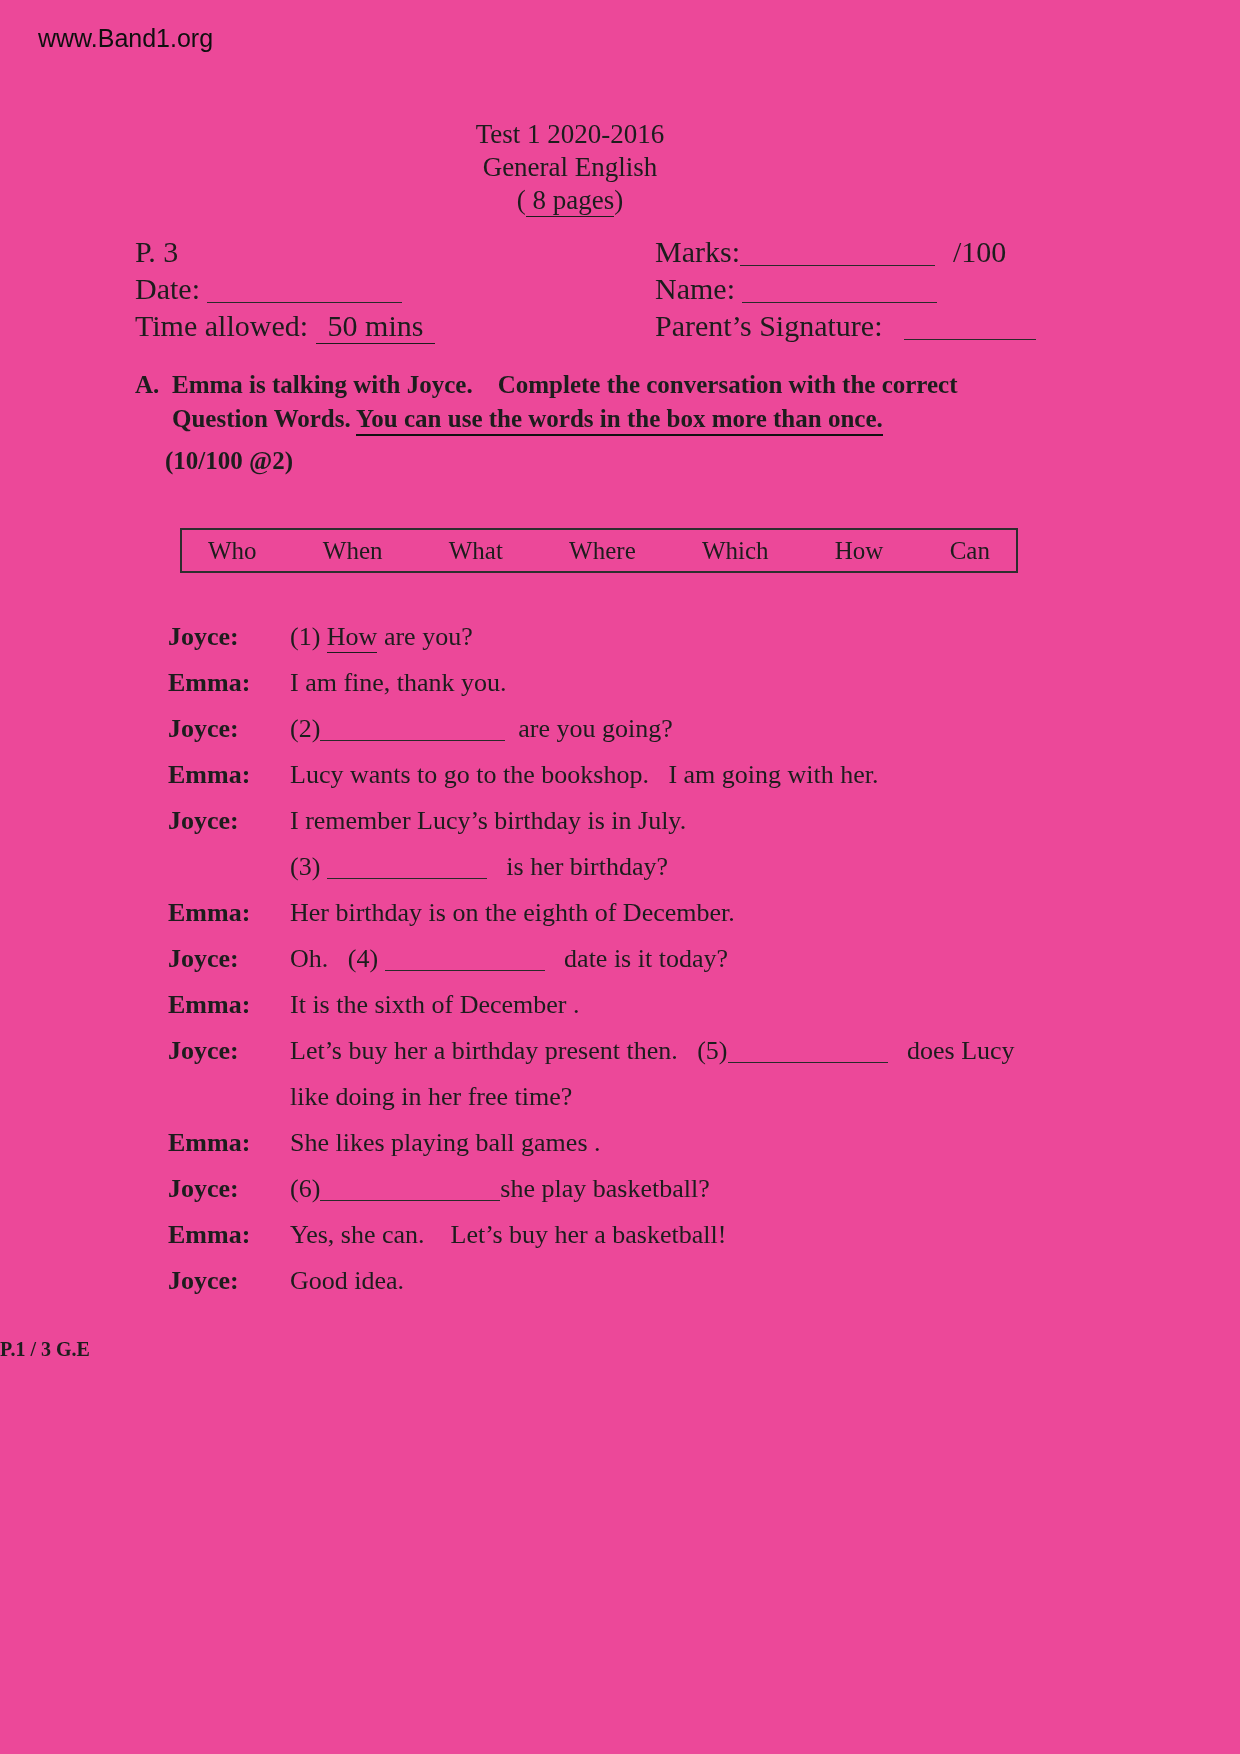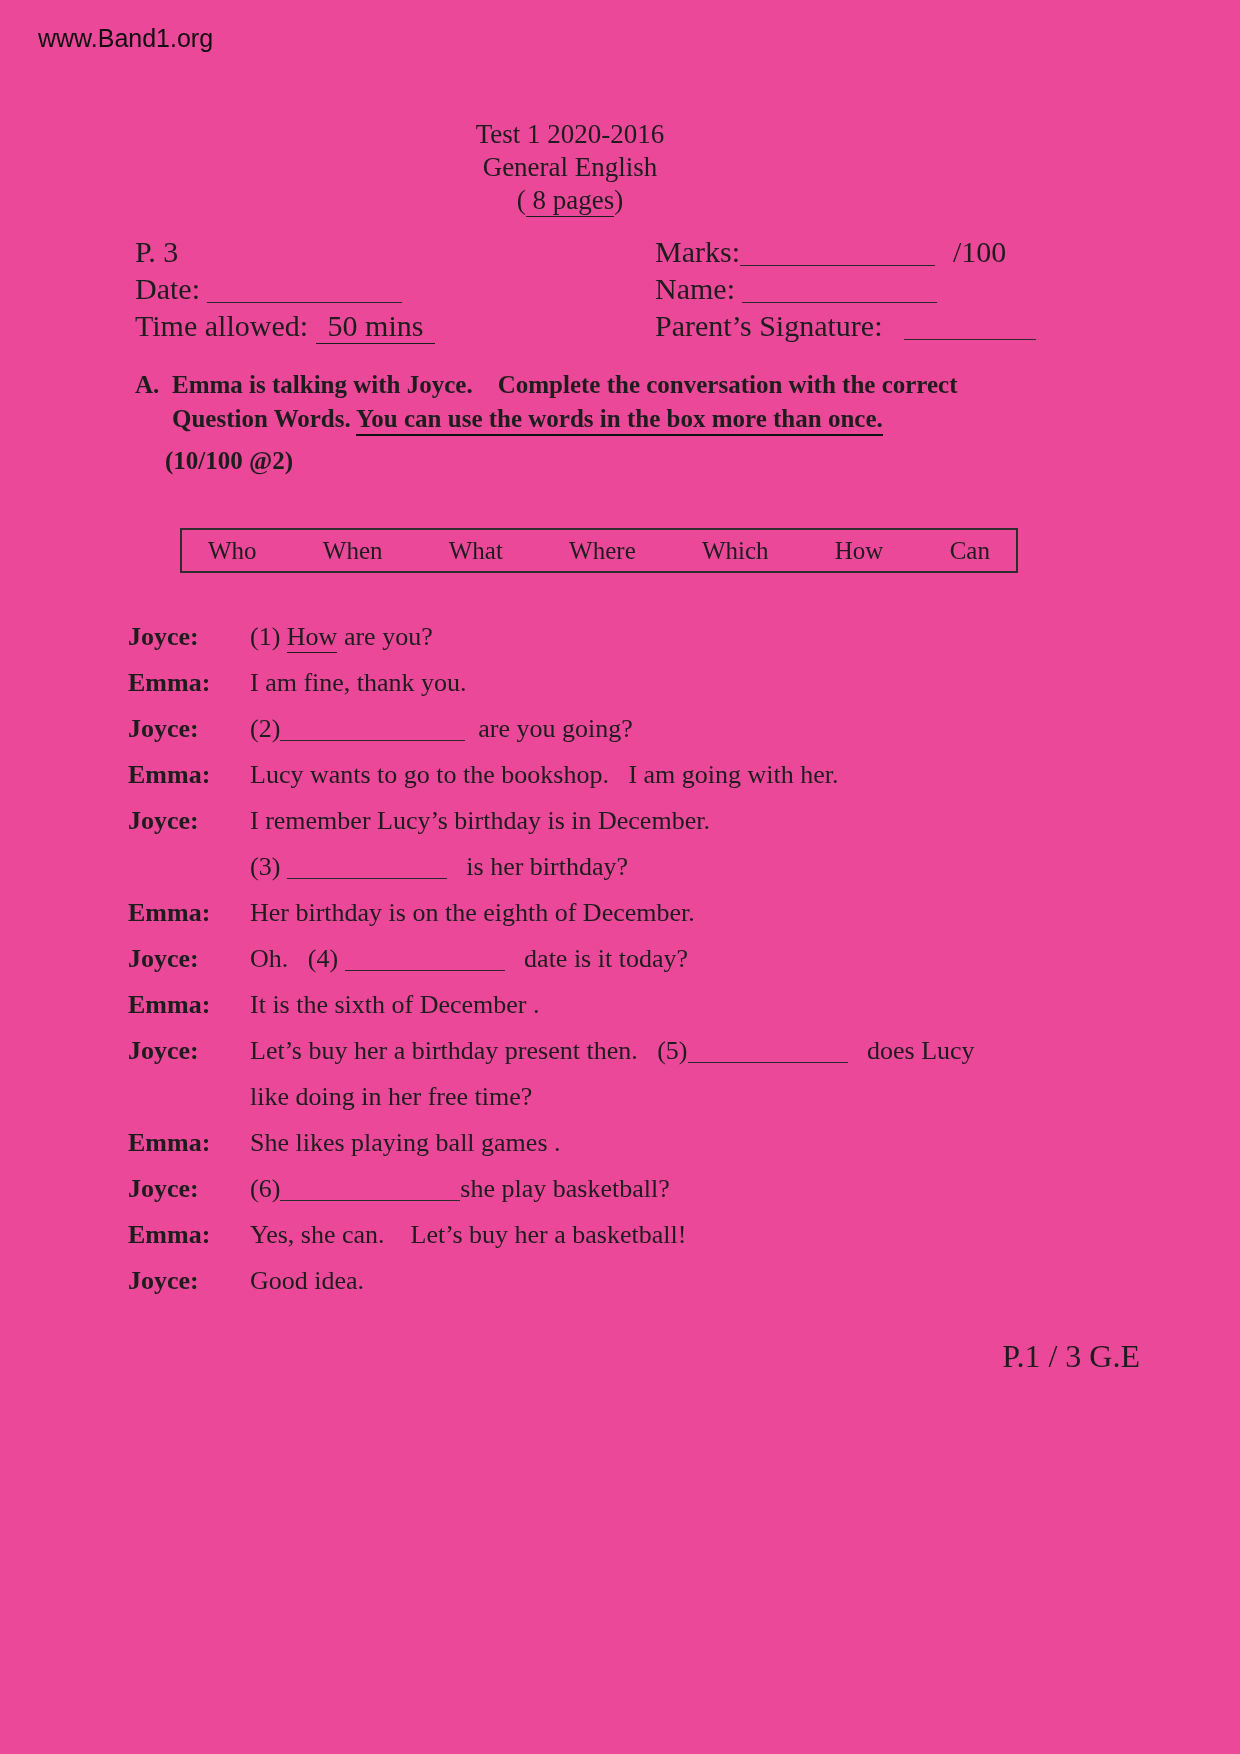--- a/index.html
+++ b/index.html
@@ -36,24 +36,24 @@
   .sec-letter{width:37px;flex-shrink:0;}
   .marks-note{margin:8px 0 0 30px;}
   .word-box{
     margin:50px 0 0 180px;width:838px;height:45px;
     border:2px solid #2e2e2e;
     display:flex;align-items:center;justify-content:space-between;
     padding:0 26px;box-sizing:border-box;
     font-weight:normal;font-size:25px;
   }
   .conversation{margin:48px 0 0 128px;font-size:26px;width:1000px;}
-  .conv-row{display:flex;margin-bottom:15px;line-height:31px;}
+  .conv-row{display:flex;margin-bottom:15px;line-height:31px;margin-left:40px;}
   .speaker{width:122px;font-weight:bold;flex-shrink:0;}
   .utterance{white-space:pre-wrap;}
-  .footer{margin-top:42px;width:1140px;text-align:right;font-size:32px;}
+  .footer{margin-top:42px;width:1140px;text-align:left;font-size:20px;font-weight:bold;}
 </style>
 </head>
 <body>
 
 <div class="page">
 
   <div class="watermark">www.Band1.org</div>
 
   <div class="title-block">
     <div>Test 1 2020-2016</div>
@@ -107,21 +107,21 @@
       <div class="conv-row">
         <span class="speaker">Joyce:</span>
         <span class="utterance">(2)<span class="blank" style="width: 185px;"></span>  are you going?</span>
       </div>
       <div class="conv-row">
         <span class="speaker">Emma:</span>
         <span class="utterance">Lucy wants to go to the bookshop.   I am going with her.</span>
       </div>
       <div class="conv-row">
         <span class="speaker">Joyce:</span>
-        <span class="utterance">I remember Lucy’s birthday is in December.</span>
+        <span class="utterance">I remember Lucy’s birthday is in July.</span>
       </div>
       <div class="conv-row">
         <span class="speaker"></span>
         <span class="utterance">(3) <span class="blank" style="width: 160px;"></span>   is her birthday?</span>
       </div>
       <div class="conv-row">
         <span class="speaker">Emma:</span>
         <span class="utterance">Her birthday is on the eighth of December.</span>
       </div>
       <div class="conv-row">

